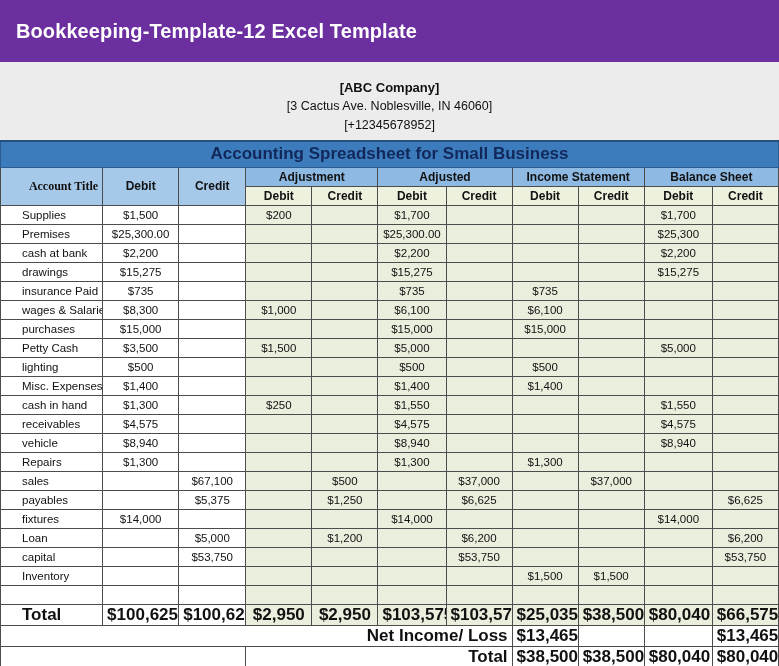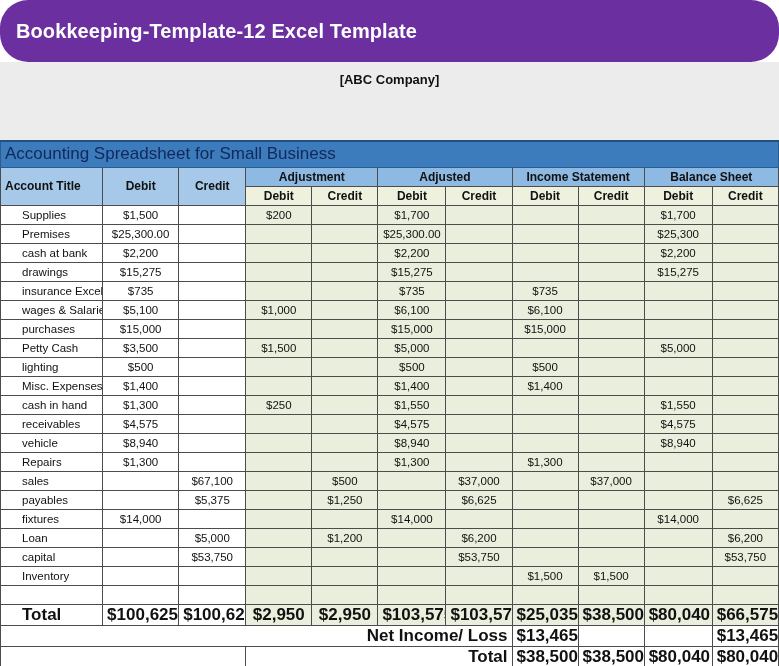--- a/index.html
+++ b/index.html
@@ -9,42 +9,41 @@
     font-family:"Liberation Sans", sans-serif;
     overflow:hidden;
   }
   
   .banner{
     height:62px;
     background:#6b2fa0;
     display:flex;align-items:center;justify-content:space-between;
     padding:0 18px 0 16px;
     box-sizing:border-box;
-    border-radius:28px;
   }
   .banner-title{
     color:#ffffff;
     font-size:20px;
     font-weight:bold;
     letter-spacing:.1px;
     white-space:nowrap;
   }
   .logo{
     position:relative;
     width:108px;height:52px;
     flex:0 0 auto;
   }
   .logo svg{display:block;}
 
   
   .company{
     background:#ececed;
     height:78px;
     box-sizing:border-box;
-    padding-top:8px;
+    padding-top:16px;
     text-align:center;
     color:#111;
   }
   .company .c1{font-size:13px;font-weight:bold;line-height:19px;}
   .company .c2{font-size:12.5px;line-height:19px;}
   .company .c3{font-size:12.5px;line-height:19px;}
 
   
   .sheet{
     width:779px;
@@ -59,32 +58,33 @@
     height:19px;
     box-sizing:border-box;
     overflow:hidden;
     white-space:nowrap;
     font-weight:normal;
   }
   .title-bar td{
     background:#3c7cbd;
     color:#12285a;
     font-size:17px;
-    font-weight:normal;
+    font-weight:bold;
+    text-align:center;
     height:26px;
     border:1px solid #2b5c8f;
     border-top:2px solid #24507d;
   }
   .hdr-top th, .hdr-sub th{
     background:#a6c9ea;
     text-align:center;
     font-weight:bold;
     font-size:12px;
   }
-  .hdr-top th.left{ text-align:left; }
+  .hdr-top th.left{ text-align:right;font-family:Liberation Serif, serif; }
   .hdr-sub th{ background:#eef1de; }
   .hdr-grp{ background:#8db9e2 !important; }
 
   td.white{background:#ffffff;}
   td.green{background:#eaeedc;}
   td.num{text-align:center;}
   td.lbl{text-align:left;padding-left:21px;}
   .totrow td{font-weight:bold;font-size:17px;height:21px;}
   .totrow td.lbl{text-align:left;}
   .rt{text-align:right;}
@@ -93,20 +93,22 @@
 </style>
 </head>
 <body>
 
 <div class="banner">
   <div class="banner-title">Bookkeeping-Template-12 Excel Template</div>
 </div>
 
 <div class="company">
   <div class="c1">[ABC Company]</div>
+  <div class="c2">[3 Cactus Ave. Noblesville, IN 46060]</div>
+  <div class="c3">[+12345678952]</div>
 </div>
 
 <table class="sheet">
   <colgroup>
     <col style="width:102px">
       <col style="width:76px">
       <col style="width:67px">
     <col style="width:66px">
       <col style="width:66px">
     <col style="width:68px">
@@ -187,35 +189,35 @@
         <td class="green num"></td>
         <td class="green num"></td>
         <td class="green num">$15,275</td>
         <td class="green num"></td>
         <td class="green num"></td>
         <td class="green num"></td>
         <td class="green num">$15,275</td>
         <td class="green num"></td>
       </tr>
       <tr>
-        <td class="white lbl">insurance Excel</td>
+        <td class="white lbl">insurance Paid</td>
         <td class="white num">$735</td>
         <td class="white num"></td>
         <td class="green num"></td>
         <td class="green num"></td>
         <td class="green num">$735</td>
         <td class="green num"></td>
         <td class="green num">$735</td>
         <td class="green num"></td>
         <td class="green num"></td>
         <td class="green num"></td>
       </tr>
       <tr>
         <td class="white lbl">wages &amp; Salaries</td>
-        <td class="white num">$5,100</td>
+        <td class="white num">$8,300</td>
         <td class="white num"></td>
         <td class="green num">$1,000</td>
         <td class="green num"></td>
         <td class="green num">$6,100</td>
         <td class="green num"></td>
         <td class="green num">$6,100</td>
         <td class="green num"></td>
         <td class="green num"></td>
         <td class="green num"></td>
       </tr>

